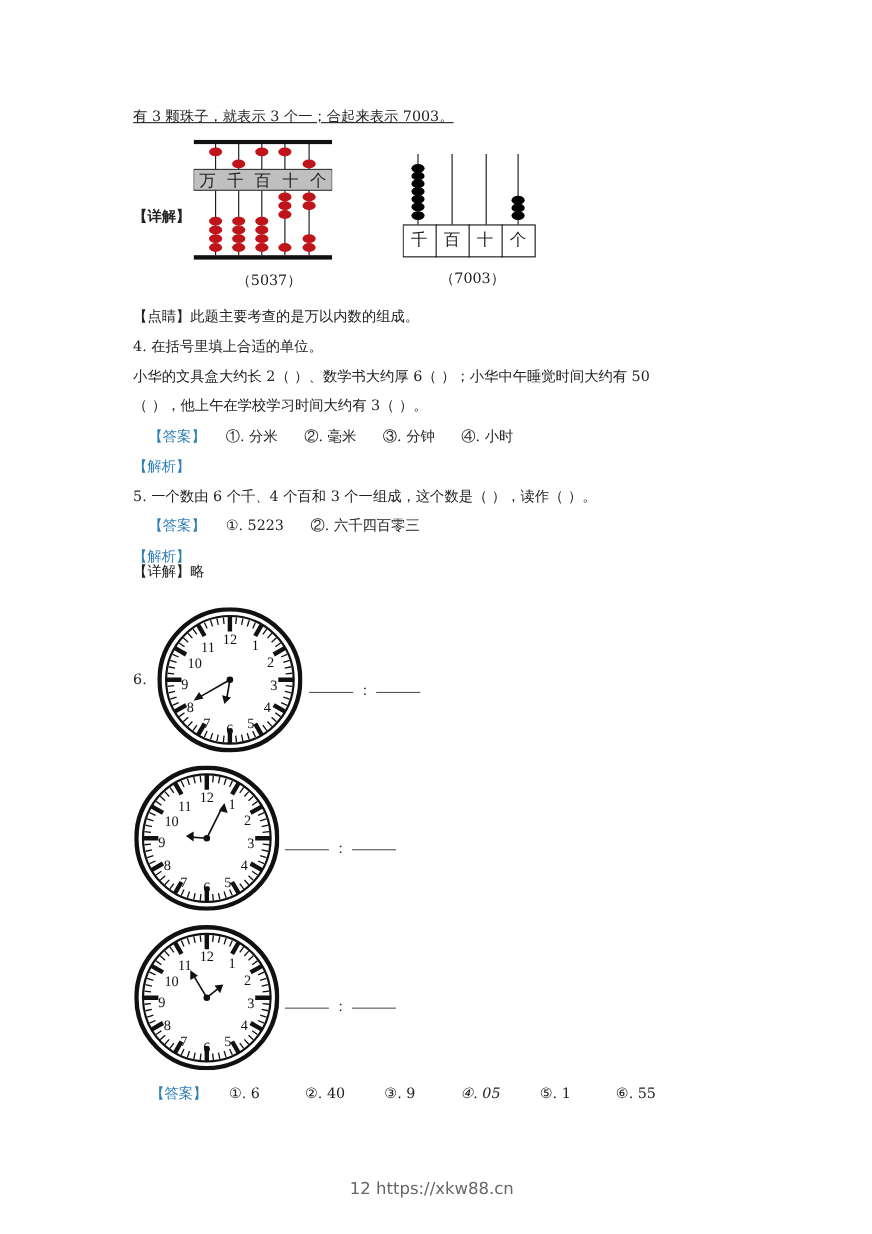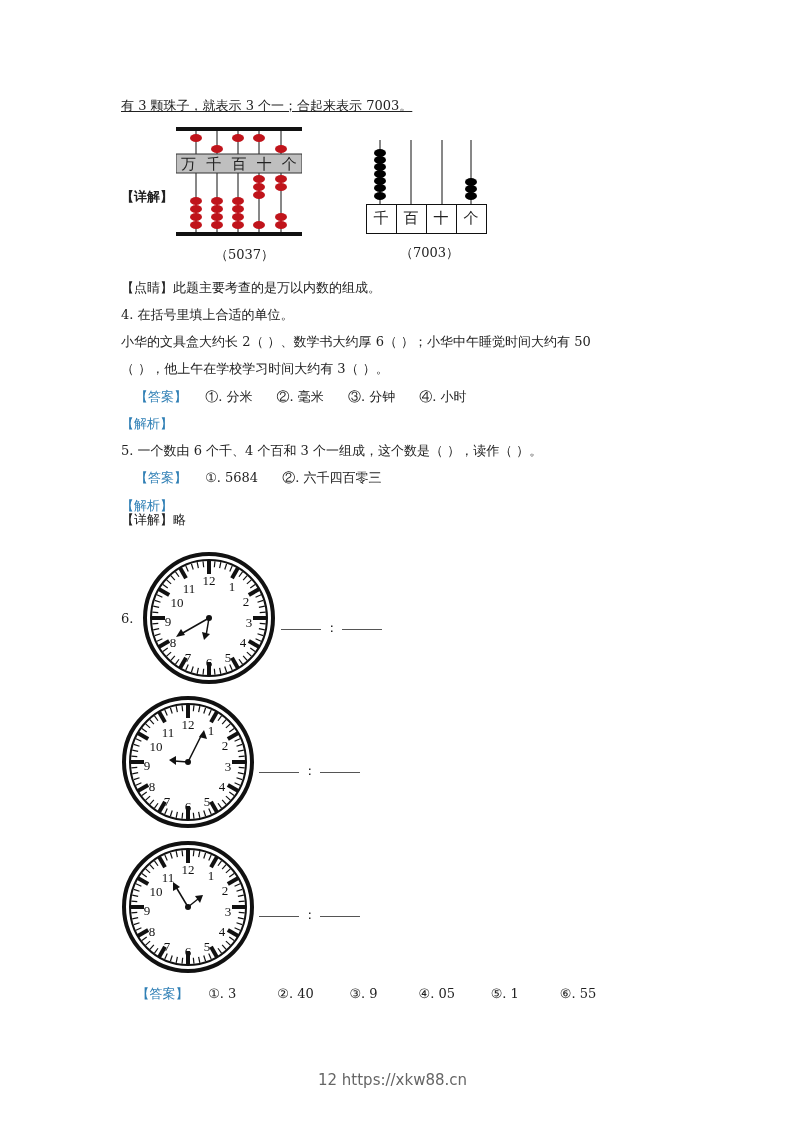--- a/index.html
+++ b/index.html
@@ -125,21 +125,21 @@
   <span class="ans-item">①.  分米</span>
   <span class="ans-item">②.  毫米</span>
   <span class="ans-item">③.  分钟</span>
   <span class="ans-item">④.  小时</span>
 </div>
 <div class="abs label-blue" style="left:121px; top:415px;">【解析】</div>
 
 <div class="abs" style="left:121px; top:442px;">5.  一个数由 6 个千、4 个百和 3 个一组成，这个数是（              ），读作（              ）。</div>
 <div class="abs" style="left:121px; top:469px;">
   <span class="ans-label label-blue">【答案】</span>
-  <span class="ans-item">①.  5684</span>
+  <span class="ans-item">①.  5223</span>
   <span class="ans-item">②.  六千四百零三</span>
 </div>
 <div class="abs label-blue" style="left:121px; top:497px;">【解析】</div>
 <div class="abs" style="left:121px; top:511px;">【详解】略</div>
 
 <div class="abs" style="left:121px; top:611px;">6.</div>
 
 <svg width="0" height="0" style="position:absolute">
   <defs>
     <g id="clockface">
@@ -268,21 +268,21 @@
   </svg>
 </div>
 <div class="abs" style="left:259px; top:906px;">
   <span class="blank-line" style="width:40px;"></span>
   <span>：</span>
   <span class="blank-line" style="width:40px;"></span>
 </div>
 
 <div class="abs" style="left:121px; top:985px;">
   <span class="ans-label label-blue" style="width:83px;">【答案】</span>
-  <span class="ans-item" style="width:45px;">①.  3</span>
+  <span class="ans-item" style="width:45px;">①.  6</span>
   <span class="ans-item" style="width:48px;">②.  40</span>
   <span class="ans-item" style="width:45px;">③.  9</span>
-  <span class="ans-item" style="width:48px;">④.  05</span>
+  <span class="ans-item" style="width:48px;font-style:italic;">④.  05</span>
   <span class="ans-item" style="width:45px;">⑤.  1</span>
   <span class="ans-item">⑥.  55</span>
 </div>
 
 <div class="abs footer" style="left:318px; top:1071px;text-align:center;">12 https://xkw88.cn</div>
 
 </body></html>

